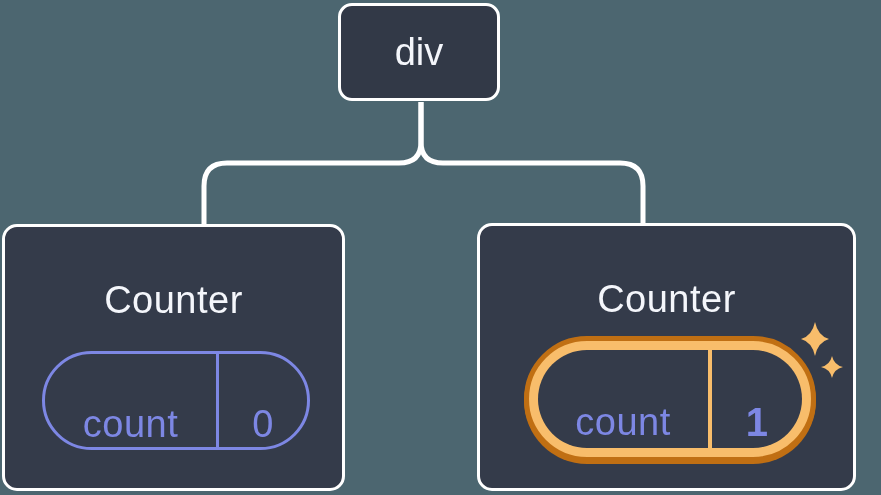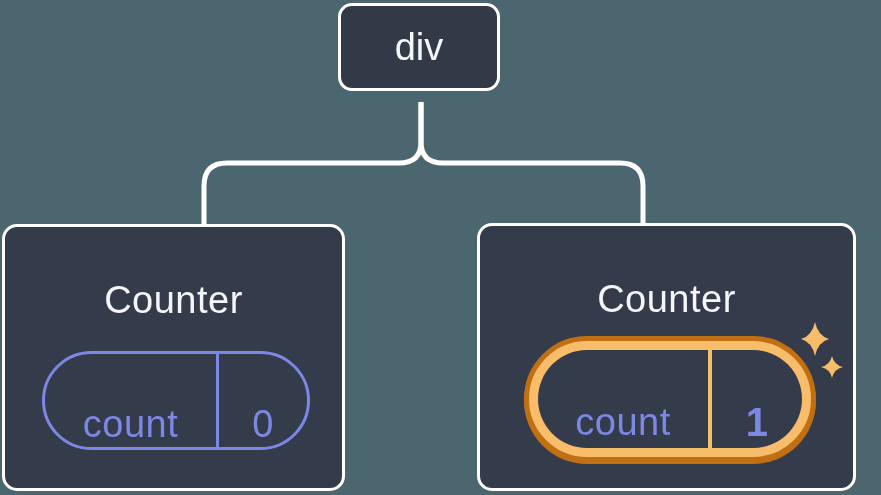--- a/index.html
+++ b/index.html
@@ -7,21 +7,21 @@
   .canvas {
     position:relative;
     width:881px; height:495px;
     background:#4C6670;
     overflow:hidden;
     font-family:"Liberation Sans","DejaVu Sans",sans-serif;
   }
   .connector-svg { position:absolute; left:0; top:0; }
   .root-node {
     position:absolute; left:338px; top:3px;
-    width:162px; height:88px;
+    width:162px; height:98px;
     background:#323947;
     border:3px solid #FFFFFF;
     border-radius:14px;
     display:flex; align-items:center; justify-content:center;
     color:#F4F6FB; font-size:38px;
   }
   .card {
     position:absolute;
     background:#343B4A;
     border:3px solid #FFFFFF;

